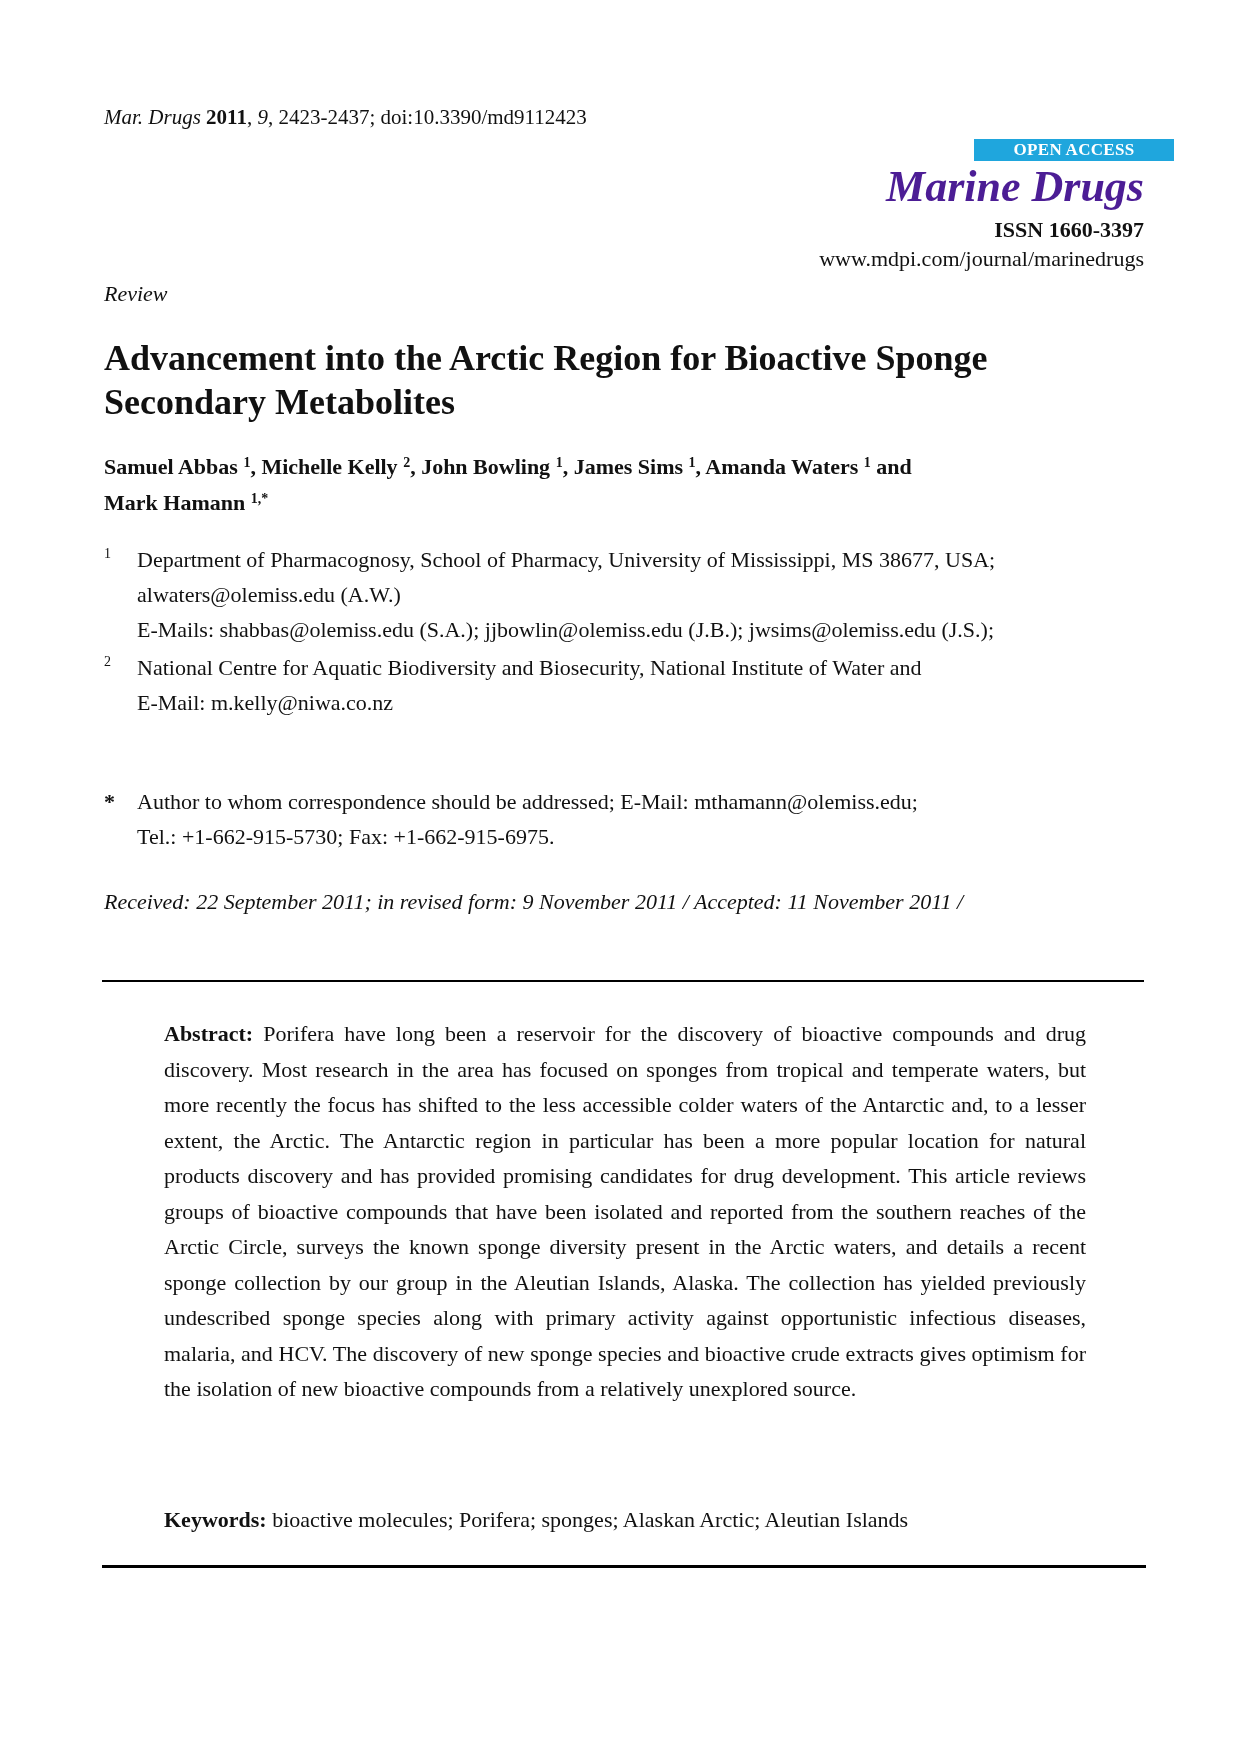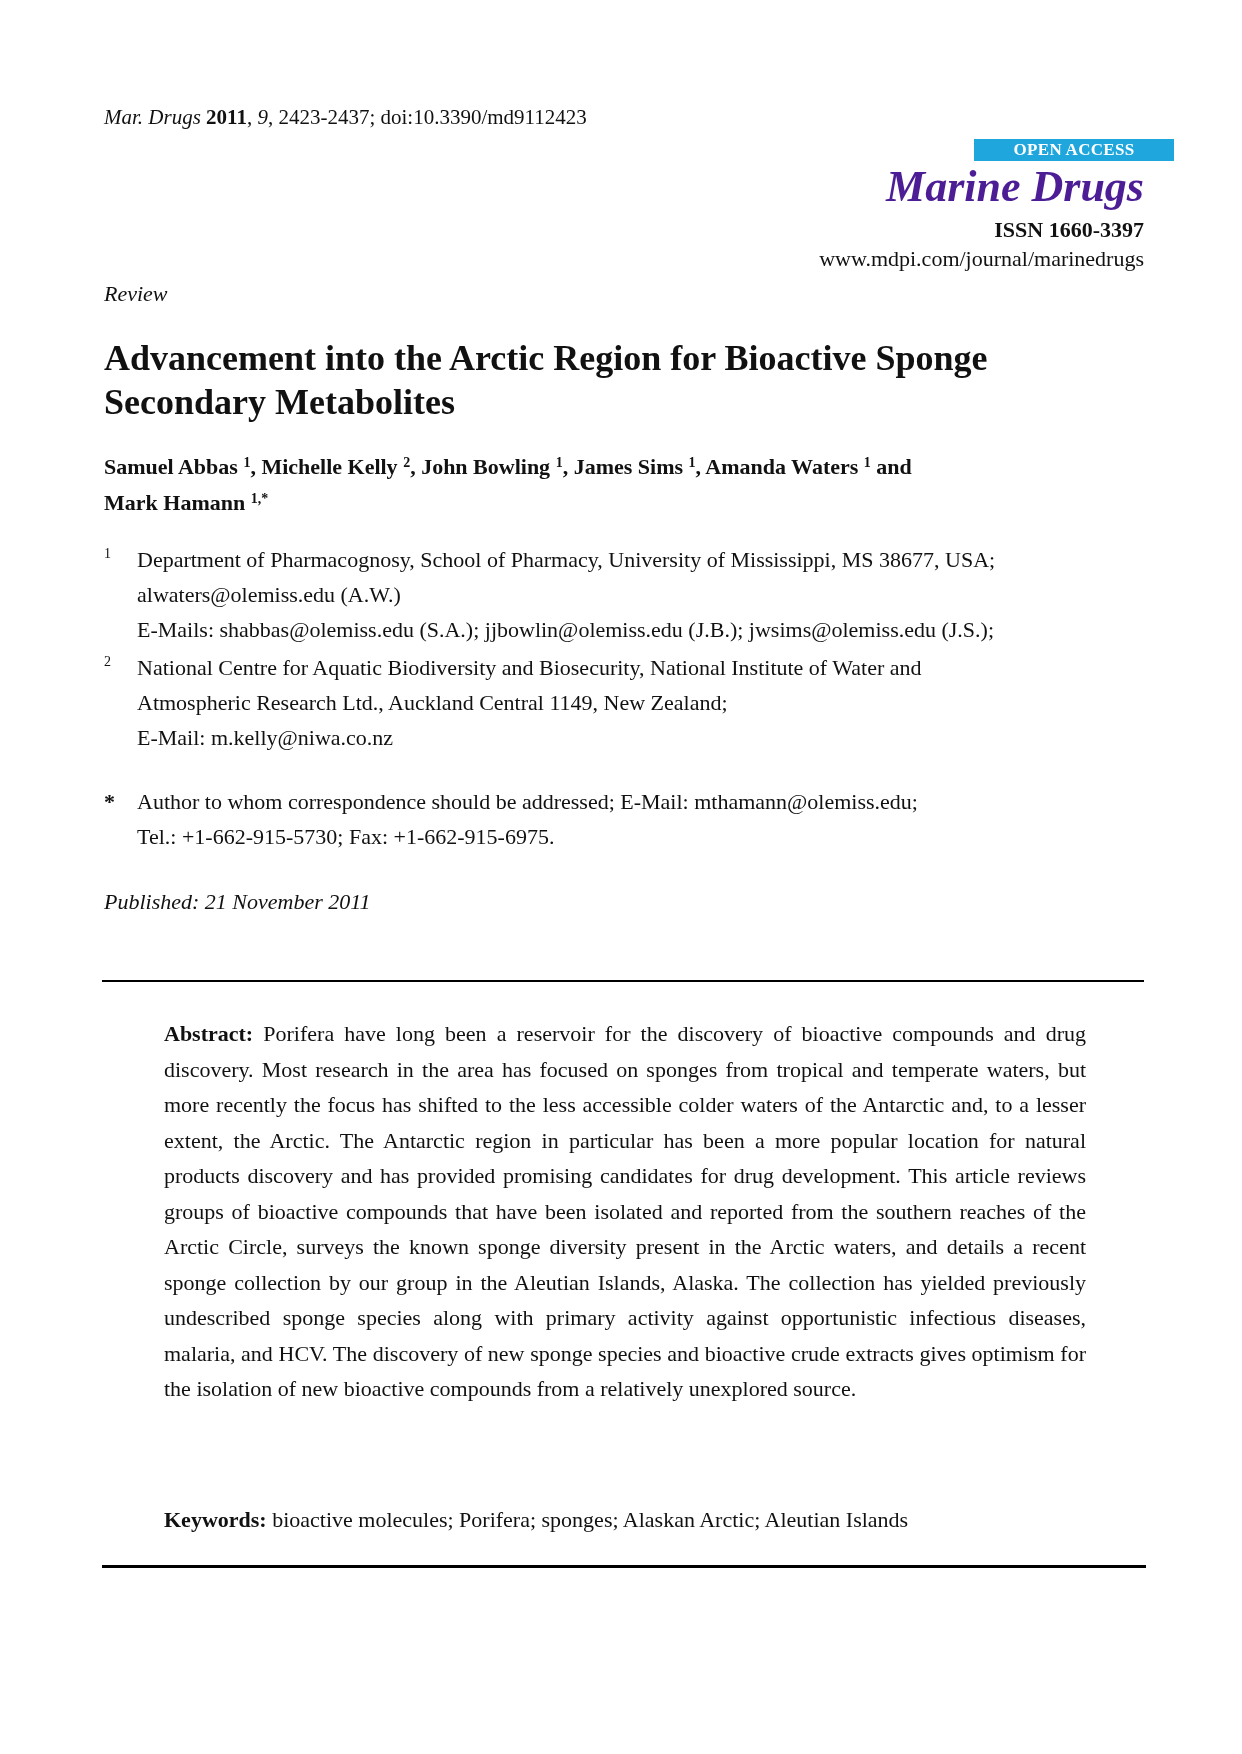--- a/index.html
+++ b/index.html
@@ -71,35 +71,34 @@
     <div>Department of Pharmacognosy, School of Pharmacy, University of Mississippi, MS 38677, USA;</div>
     <div>alwaters@olemiss.edu (A.W.)</div>
     <div>E-Mails: shabbas@olemiss.edu (S.A.); jjbowlin@olemiss.edu (J.B.); jwsims@olemiss.edu (J.S.);</div>
   </div>
 </div>
 
 <div class="abs affil" style="top:650px;">
   <span class="marker sup">2</span>
   <div class="body">
     <div>National Centre for Aquatic Biodiversity and Biosecurity, National Institute of Water and</div>
-    <div>Atmospheric Research Ltd., Auckland Central 1149, New Zealand;</div>
     <div>E-Mail: m.kelly@niwa.co.nz</div>
   </div>
 </div>
 
 <div class="abs affil" style="top:784px;">
   <span class="marker star">*</span>
   <div class="body">
     <div>Author to whom correspondence should be addressed; E-Mail: mthamann@olemiss.edu;</div>
     <div>Tel.: +1-662-915-5730; Fax: +1-662-915-6975.</div>
   </div>
 </div>
 
 <div class="abs dates">
-  <div>Published: 21 November 2011</div>
+  <div>Received: 22 September 2011; in revised form: 9 November 2011 / Accepted: 11 November 2011 /</div>
 </div>
 
 <div class="abs rule" style="top:980px; width:1042px;"></div>
 
 <div class="abs abstract">
   <span class="label">Abstract:</span>
   <span>Porifera have long been a reservoir for the discovery of bioactive compounds and drug discovery. Most research in the area has focused on sponges from tropical and temperate waters, but more recently the focus has shifted to the less accessible colder waters of the Antarctic and, to a lesser extent, the Arctic. The Antarctic region in particular has been a more popular location for natural products discovery and has provided promising candidates for drug development. This article reviews groups of bioactive compounds that have been isolated and reported from the southern reaches of the Arctic Circle, surveys the known sponge diversity present in the Arctic waters, and details a recent sponge collection by our group in the Aleutian Islands, Alaska. The collection has yielded previously undescribed sponge species along with primary activity against opportunistic infectious diseases, malaria, and HCV. The discovery of new sponge species and bioactive crude extracts gives optimism for the isolation of new bioactive compounds from a relatively unexplored source.</span>
 </div>
 
 <div class="abs keywords">

